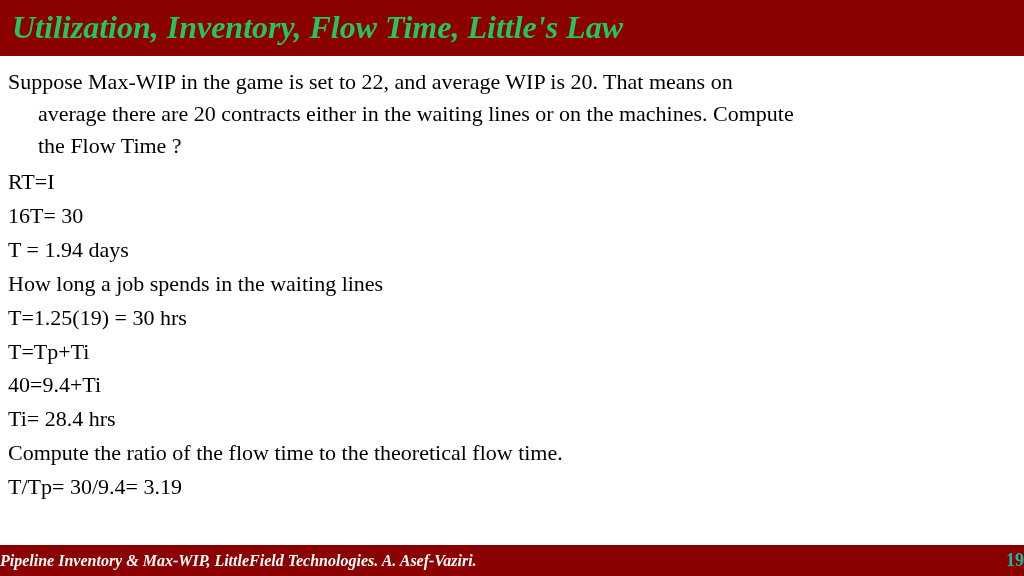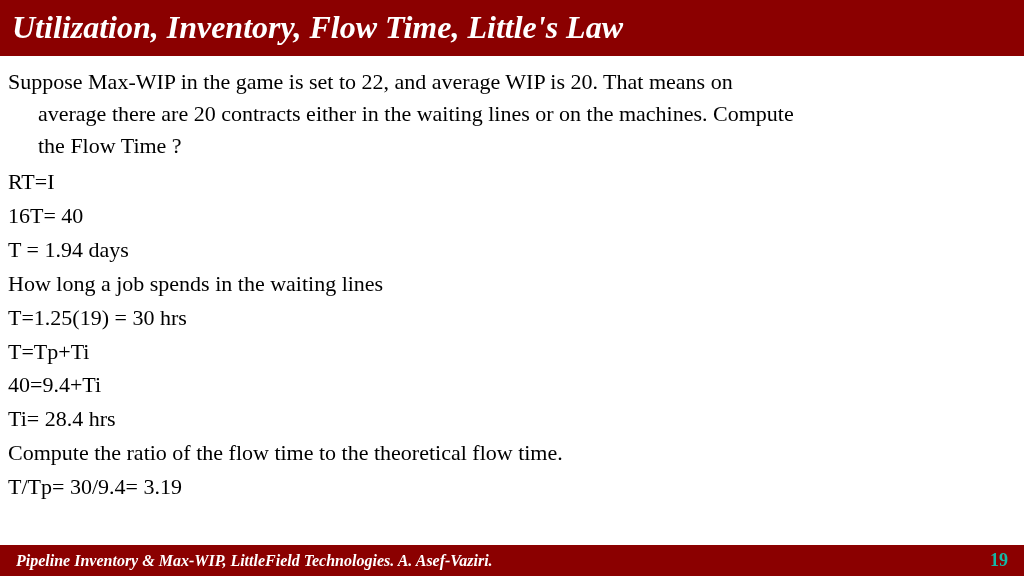--- a/index.html
+++ b/index.html
@@ -11,21 +11,21 @@
       overflow: hidden;
       position: relative;
     }
 
     .header {
       background-color: #8b0000;
       padding: 8px 12px 10px 12px;
     }
 
     .header h1 {
-      color: #ffffff;
+      color: #22c55e;
       font-size: 32px;
       font-weight: bold;
       font-style: italic;
       line-height: 1.2;
     }
 
     .content {
       padding: 10px 14px 6px 8px;
       font-size: 22px;
       line-height: 1.45;
@@ -43,21 +43,21 @@
     .content p {
       margin-bottom: 2px;
     }
 
     .footer {
       position: absolute;
       bottom: 0;
       left: 0;
       right: 0;
       background-color: #8b0000;
-      padding: 5px 16px;
+      padding: 5px 0;
       display: flex;
       justify-content: space-between;
       align-items: center;
     }
 
     .footer-text {
       color: #fff;
       font-size: 16px;
       font-style: italic;
       font-weight: bold;
@@ -77,21 +77,21 @@
 </div>
 
 <div class="content">
   <div class="intro">
     <span>Suppose Max-WIP in the game is set to 22, and average WIP is 20. That means on</span><br>
     <span class="intro-indent" style="display:inline-block;">average there are 20 contracts either in the waiting lines or on the machines. Compute</span><br>
     <span class="intro-indent" style="display:inline-block;">the Flow Time ?</span>
   </div>
 
   <p>RT=I</p>
-  <p>16T= 40</p>
+  <p>16T= 30</p>
   <p>T = 1.94 days</p>
   <p>How long a job spends in the waiting lines</p>
   <p>T=1.25(19) = 30 hrs</p>
   <p>T=Tp+Ti</p>
   <p>40=9.4+Ti</p>
   <p>Ti= 28.4 hrs</p>
   <p>Compute the ratio of the flow time to the theoretical flow time.</p>
   <p>T/Tp= 30/9.4= 3.19</p>
 </div>
 

